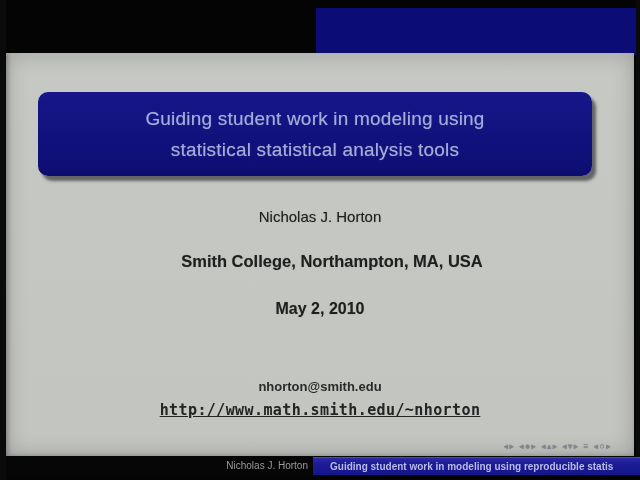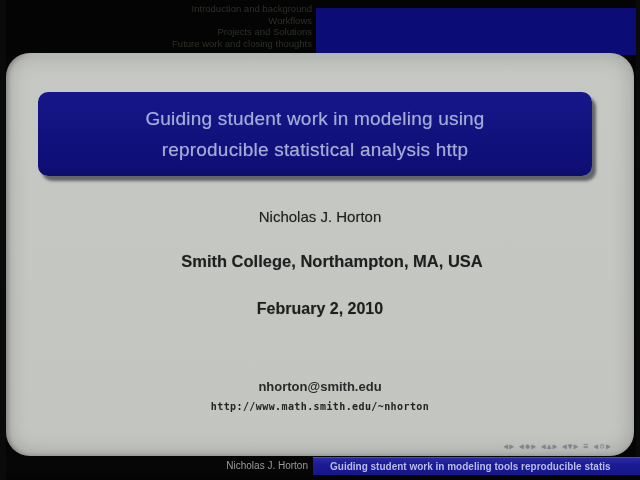--- a/index.html
+++ b/index.html
@@ -20,42 +20,41 @@
   .top-blue-rect{
     position:absolute;left:316px;top:8px;width:321px;height:47px;
     background:#0c0c76;
   }
   
   .slide{
     position:absolute;left:6px;top:53px;width:628px;height:403px;
     background:linear-gradient(180deg,#e2e3e0 0px,#c6c8c4 4px,#c3c5c1 100%);
     box-shadow:inset 0 0 22px rgba(0,0,0,0.22), inset 2px 0 4px rgba(0,0,0,0.25);
     filter:blur(0.3px);
-    border-radius:24px;
   }
   .title-box{
     position:absolute;left:32px;top:39px;width:554px;height:84px;
     background:linear-gradient(180deg,#16168a 0%,#10107a 70%,#0d0d70 100%);
     border-radius:10px;
     box-shadow:4px 5px 3px rgba(20,20,25,0.55);
     display:flex;flex-direction:column;align-items:center;justify-content:center;
   }
   .title-line{
     color:#a5abd8;font-size:19px;line-height:31px;letter-spacing:0.2px;
     text-shadow:0 0 1px rgba(165,171,216,0.6);
     white-space:nowrap;
   }
   .body-line{position:absolute;left:0;width:628px;text-align:center;color:#1f1f1f;}
   .author-line{top:155px;font-size:15px;text-shadow:0 0 1px rgba(0,0,0,0.35);}
   .affil-line{top:199px;font-size:16.5px;font-weight:bold;text-shadow:0 0 1px rgba(0,0,0,0.3);padding-left:12px;}
   .date-line{top:247px;font-size:16px;font-weight:bold;text-shadow:0 0 1px rgba(0,0,0,0.3);}
   .email-line{top:326px;font-size:13px;font-weight:bold;color:#2a2a2a;text-align:center;}
   .url-line{
-    top:348px;font-size:10px;font-weight:bold;color:#242424;
-    font-family:"DejaVu Sans Mono", monospace;letter-spacing:0.4px;
+    top:348px;font-size:15px;font-weight:bold;color:#242424;
+    font-family:"DejaVu Sans Mono", monospace;letter-spacing:0.4px;text-decoration:underline;
   }
   .nav-symbols{
     position:absolute;right:22px;top:388px;
     font-size:8.5px;color:#80858e;letter-spacing:1.5px;
     text-shadow:0 0 1px rgba(90,95,105,0.8);
   }
   
   .footer-bar{position:absolute;left:0;top:457px;width:640px;height:18px;background:#060606;}
   .footer-author{
     position:absolute;right:332px;top:0;height:18px;line-height:18px;
@@ -75,47 +74,41 @@
   }
   .bottom-black{position:absolute;left:0;top:475px;width:640px;height:5px;background:#040404;}
   
   .edge-left{position:absolute;left:0;top:0;width:6px;height:480px;background:#0a0a0a;}
   .edge-right{position:absolute;right:0;top:0;width:4px;height:457px;background:#0a0a0a;}
 </style>
 </head>
 <body>
 
 <div class="top-band">
-  <div class="ghost-outline">
-    <div>Introduction and background</div>
-    <div>Workflows</div>
-    <div>Projects and Solutions</div>
-    <div>Future work and closing thoughts</div>
-  </div>
   <div class="top-blue-rect"></div>
 </div>
 
 <div class="slide">
 
   <div class="title-box">
     <div class="title-line">Guiding student work in modeling using</div>
-    <div class="title-line">reproducible statistical analysis http</div>
+    <div class="title-line">statistical statistical analysis tools</div>
   </div>
 
   <div class="body-line author-line">Nicholas J. Horton</div>
   <div class="body-line affil-line">Smith College, Northampton, MA, USA</div>
-  <div class="body-line date-line">February 2, 2010</div>
+  <div class="body-line date-line">May 2, 2010</div>
   <div class="body-line email-line">nhorton@smith.edu</div>
   <div class="body-line url-line">http://www.math.smith.edu/~nhorton</div>
 
   <div class="nav-symbols">◂▸ ◂●▸ ◂▴▸ ◂▾▸  ≡  ◂○▸</div>
 </div>
 
 <div class="footer-bar">
   <div class="footer-author">Nicholas J. Horton</div>
   <div class="footer-title-seg">
-    <span>Guiding student work in modeling tools reproducible statis</span>
+    <span>Guiding student work in modeling using reproducible statis</span>
   </div>
 </div>
 <div class="bottom-black"></div>
 
 <div class="edge-left"></div>
 <div class="edge-right"></div>
 
 </body></html>

